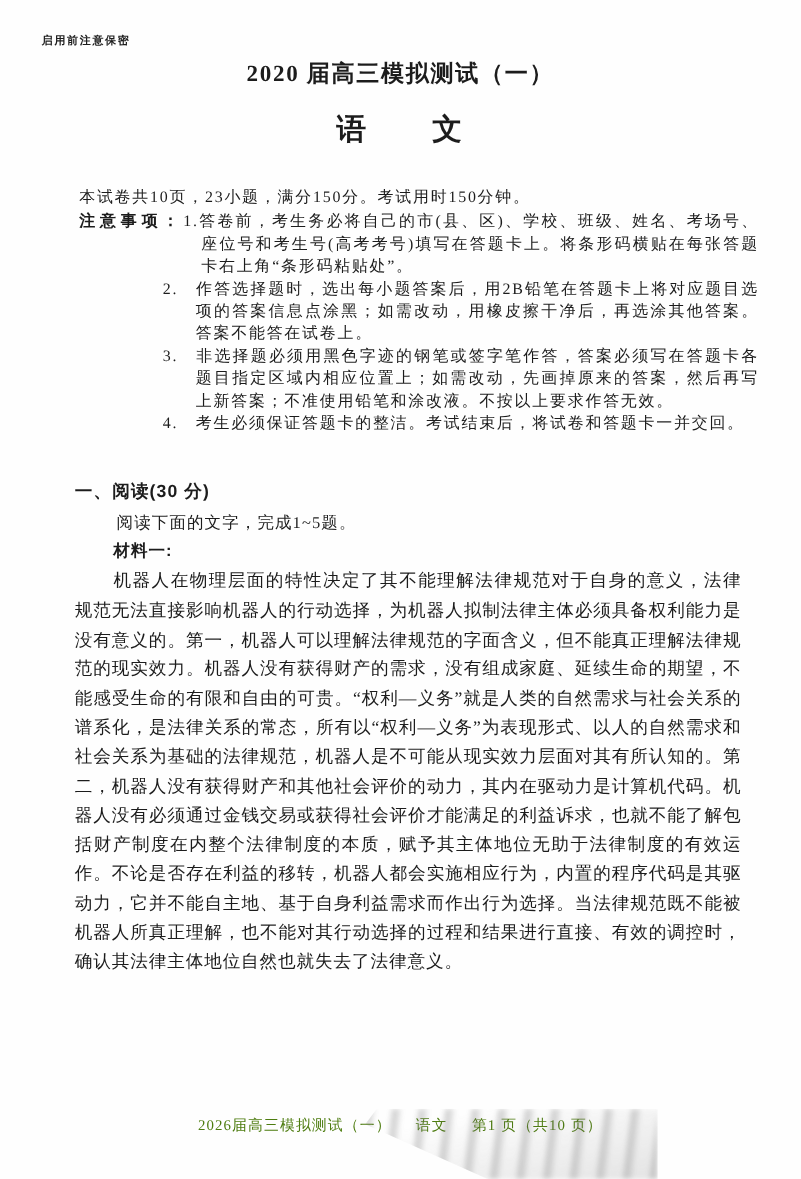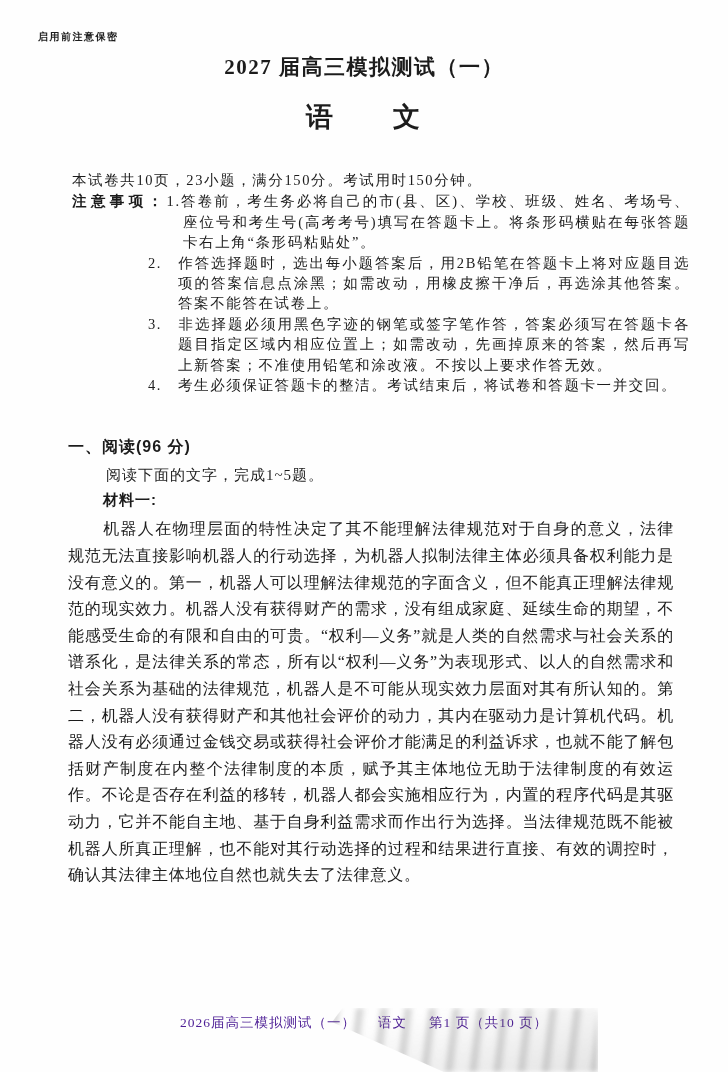--- a/index.html
+++ b/index.html
@@ -71,42 +71,42 @@
   }
   .para {
     margin:6px 54px 0 18px;
     font-size:16px; line-height:26.6px; letter-spacing:0.8px;
     text-align:justify; text-indent:2.2em;
   }
   .para + .para {margin-top:0;}
   .footer {
     position:absolute; top:1014px; left:0; width:100%;
     text-align:center;
-    font-size:13.5px; letter-spacing:1px; color:#4c1d95;
+    font-size:13.5px; letter-spacing:1px; color:#4d7c0f;
   }
   .footer .f-part {margin:0 11px;}
   .scan-shadow {
     position:absolute; left:332px; top:1008px; width:266px; height:64px;
     background:
       linear-gradient(to bottom right, rgba(150,150,150,0) 20%, rgba(120,120,120,0.28)),
       repeating-linear-gradient(97deg, rgba(105,105,105,0.38) 0px, rgba(105,105,105,0.38) 5px, rgba(255,255,255,0) 10px, rgba(255,255,255,0) 24px);
     clip-path: polygon(4% 0, 100% 0, 100% 100%, 42% 100%, 0 22%);
     filter: blur(2.5px);
     opacity:0.7;
     pointer-events:none;
   }
 </style>
 </head>
 <body>
 
 <div class="sheet">
 
   <div class="security">启用前注意保密</div>
 
-  <div class="title">2027 届高三模拟测试（一）</div>
+  <div class="title">2020 届高三模拟测试（一）</div>
 
   <div class="subject">语　　文</div>
 
   <div class="content">
 
     <div class="exam-info">本试卷共10页，23小题，满分150分。考试用时150分钟。</div>
 
     <div class="notes">
       <div class="note-first">
         <span class="notes-label">注意事项：</span><span class="note-num">1.</span><span>答卷前，考生务必将自己的市(县、区)、学校、班级、姓名、考场号、座位号和考生号(高考考号)填写在答题卡上。将条形码横贴在每张答题卡右上角“条形码粘贴处”。</span>
@@ -115,21 +115,21 @@
         <span class="note-num">2.</span><span>作答选择题时，选出每小题答案后，用2B铅笔在答题卡上将对应题目选项的答案信息点涂黑；如需改动，用橡皮擦干净后，再选涂其他答案。答案不能答在试卷上。</span>
       </div>
       <div class="note-item">
         <span class="note-num">3.</span><span>非选择题必须用黑色字迹的钢笔或签字笔作答，答案必须写在答题卡各题目指定区域内相应位置上；如需改动，先画掉原来的答案，然后再写上新答案；不准使用铅笔和涂改液。不按以上要求作答无效。</span>
       </div>
       <div class="note-item">
         <span class="note-num">4.</span><span>考生必须保证答题卡的整洁。考试结束后，将试卷和答题卡一并交回。</span>
       </div>
     </div>
 
-    <div class="sec-heading">一、阅读(96 分)</div>
+    <div class="sec-heading">一、阅读(30 分)</div>
 
 
     <div class="instruction">阅读下面的文字，完成1~5题。</div>
 
     <div class="material-label">材料一:</div>
 
     <div class="para">机器人在物理层面的特性决定了其不能理解法律规范对于自身的意义，法律规范无法直接影响机器人的行动选择，为机器人拟制法律主体必须具备权利能力是没有意义的。第一，机器人可以理解法律规范的字面含义，但不能真正理解法律规范的现实效力。机器人没有获得财产的需求，没有组成家庭、延续生命的期望，不能感受生命的有限和自由的可贵。“权利—义务”就是人类的自然需求与社会关系的谱系化，是法律关系的常态，所有以“权利—义务”为表现形式、以人的自然需求和社会关系为基础的法律规范，机器人是不可能从现实效力层面对其有所认知的。第二，机器人没有获得财产和其他社会评价的动力，其内在驱动力是计算机代码。机器人没有必须通过金钱交易或获得社会评价才能满足的利益诉求，也就不能了解包括财产制度在内整个法律制度的本质，赋予其主体地位无助于法律制度的有效运作。不论是否存在利益的移转，机器人都会实施相应行为，内置的程序代码是其驱动力，它并不能自主地、基于自身利益需求而作出行为选择。当法律规范既不能被机器人所真正理解，也不能对其行动选择的过程和结果进行直接、有效的调控时，确认其法律主体地位自然也就失去了法律意义。</div>
 
 
   </div>

